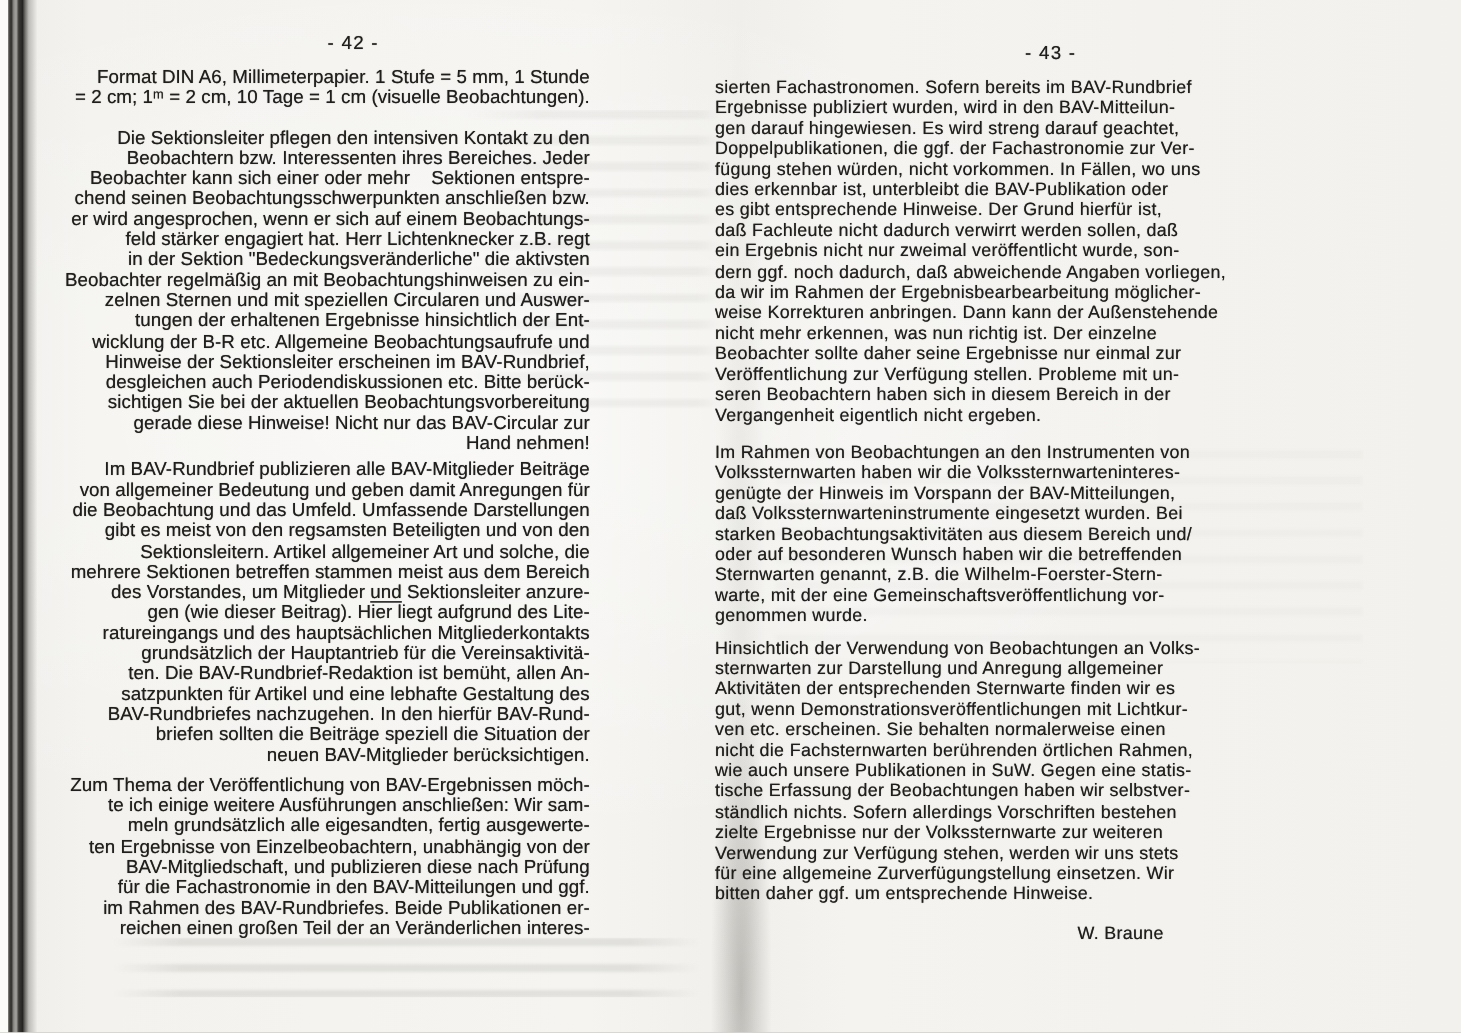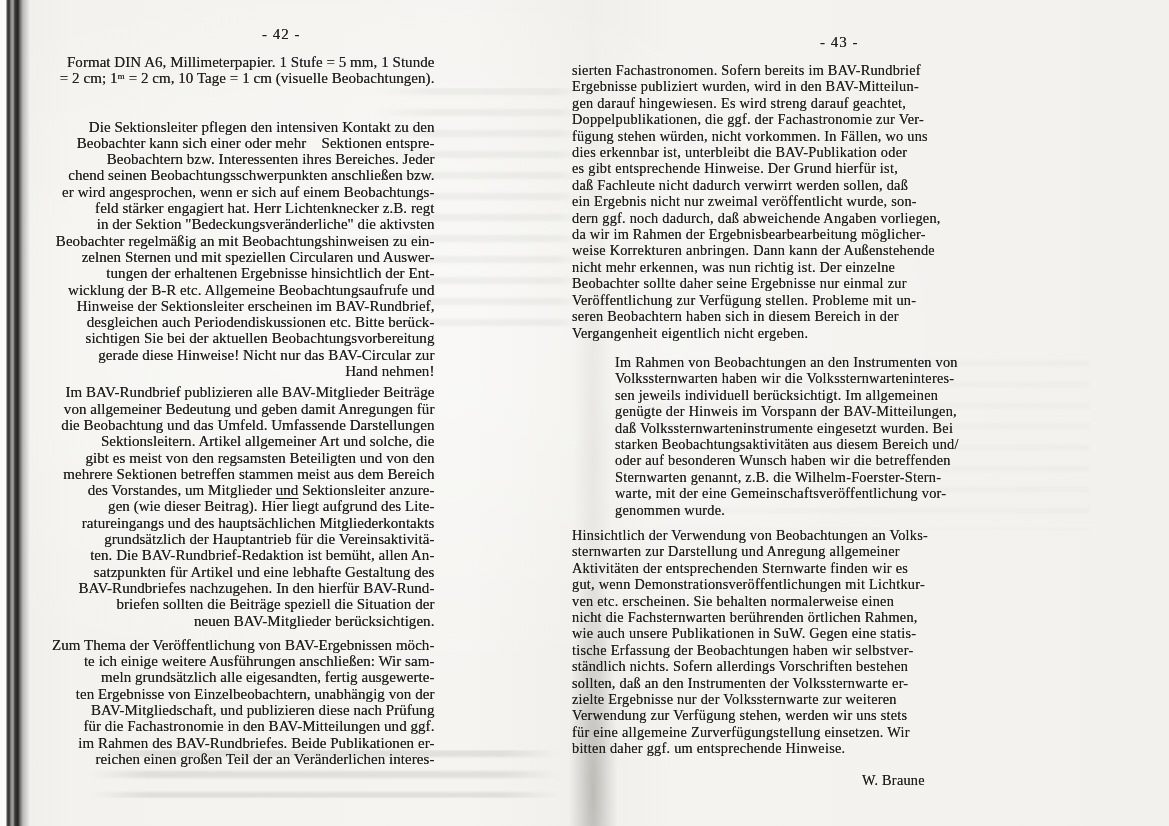--- a/index.html
+++ b/index.html
@@ -1,21 +1,21 @@
 <!DOCTYPE html>
 <html><head>
 <meta charset="utf-8">
 <style>
   html,body{margin:0;padding:0;background:#cfcecb;}
   .scan{
     position:relative;
     width:1169px;height:826px;
     overflow:hidden;
     color:#1f1e1c;
-    font-family:Liberation Serif, serif;
+    font-family:Liberation Sans, sans-serif;
     background:
       radial-gradient(ellipse 900px 520px at 30% 40%, rgba(255,255,255,0.45), rgba(255,255,255,0) 70%),
       linear-gradient(90deg,#eeedea 0%,#f3f2ee 6%,#f5f4f1 40%,#f0efeb 50.5%,#f4f3f0 58%,#f2f1ed 100%);
   }
   .scan *{box-sizing:border-box;}
   
   .binding-edge{
     position:absolute;left:0;top:0;bottom:0;width:30px;
     background:linear-gradient(90deg,
       #fbfbfa 0px,#fbfbfa 6px,
@@ -57,24 +57,24 @@
   .page-number{
     position:absolute;font-size:15px;letter-spacing:1px;white-space:pre;
     text-shadow:0 0 .6px rgba(32,30,27,.75);
   }
   .pn-left{left:262px;top:26px;}
   .pn-right{left:820px;top:34px;}
   .page-col{position:absolute;}
   .left-col{left:52px;top:54px;font-size:15px;line-height:16.3px;letter-spacing:.05px;text-align:right;}
   .right-col{left:572px;top:62px;font-size:14.3px;line-height:16.4px;letter-spacing:.25px;}
   .para{margin:0;}
-  .left-col .para:nth-of-type(2){margin-top:32px;}
+  .left-col .para:nth-of-type(2){margin-top:16px;}
   .left-col .para:nth-of-type(3){margin-top:5px;}
   .left-col .para:nth-of-type(4){margin-top:8px;}
-  .right-col .para:nth-of-type(2){margin-top:13px;margin-left:43px;}
+  .right-col .para:nth-of-type(2){margin-top:13px;}
   .right-col .para:nth-of-type(3){margin-top:9px;}
   .line{white-space:pre;text-shadow:0 0 .6px rgba(32,30,27,.75);}
   .u{text-decoration:underline;text-underline-offset:3px;text-decoration-thickness:1.4px;}
   .signature{margin-top:15px;margin-left:290px;white-space:pre;text-shadow:0 0 .6px rgba(32,30,27,.75);}
 </style>
 </head>
 <body>
 
 <div class="scan">
 
@@ -88,42 +88,42 @@
 
   <div class="page-number pn-right">- 43 -</div>
 
   <div class="page-col left-col">
     <div class="para">
         <div class="line"><span>Format DIN A6, Millimeterpapier. 1 Stufe = 5 mm, 1 Stunde</span></div>
         <div class="line"><span>= 2 cm; 1ᵐ = 2 cm, 10 Tage = 1 cm (visuelle Beobachtungen).</span></div>
       </div>
     <div class="para">
         <div class="line"><span>Die Sektionsleiter pflegen den intensiven Kontakt zu den</span></div>
+        <div class="line"><span>Beobachtern bzw. Interessenten ihres Bereiches. Jeder</span></div>
         <div class="line"><span>Beobachter kann sich einer oder mehr    Sektionen entspre-</span></div>
-        <div class="line"><span>Beobachtern bzw. Interessenten ihres Bereiches. Jeder</span></div>
         <div class="line"><span>chend seinen Beobachtungsschwerpunkten anschließen bzw.</span></div>
         <div class="line"><span>er wird angesprochen, wenn er sich auf einem Beobachtungs-</span></div>
         <div class="line"><span>feld stärker engagiert hat. Herr Lichtenknecker z.B. regt</span></div>
         <div class="line"><span>in der Sektion "Bedeckungsveränderliche" die aktivsten</span></div>
         <div class="line"><span>Beobachter regelmäßig an mit Beobachtungshinweisen zu ein-</span></div>
         <div class="line"><span>zelnen Sternen und mit speziellen Circularen und Auswer-</span></div>
         <div class="line"><span>tungen der erhaltenen Ergebnisse hinsichtlich der Ent-</span></div>
         <div class="line"><span>wicklung der B-R etc. Allgemeine Beobachtungsaufrufe und</span></div>
         <div class="line"><span>Hinweise der Sektionsleiter erscheinen im BAV-Rundbrief,</span></div>
         <div class="line"><span>desgleichen auch Periodendiskussionen etc. Bitte berück-</span></div>
         <div class="line"><span>sichtigen Sie bei der aktuellen Beobachtungsvorbereitung</span></div>
         <div class="line"><span>gerade diese Hinweise! Nicht nur das BAV-Circular zur</span></div>
         <div class="line"><span>Hand nehmen!</span></div>
       </div>
     <div class="para">
         <div class="line"><span>Im BAV-Rundbrief publizieren alle BAV-Mitglieder Beiträge</span></div>
         <div class="line"><span>von allgemeiner Bedeutung und geben damit Anregungen für</span></div>
         <div class="line"><span>die Beobachtung und das Umfeld. Umfassende Darstellungen</span></div>
+        <div class="line"><span>gibt es meist von den regsamsten Beteiligten und von den</span></div>
         <div class="line"><span>Sektionsleitern. Artikel allgemeiner Art und solche, die</span></div>
-        <div class="line"><span>gibt es meist von den regsamsten Beteiligten und von den</span></div>
         <div class="line"><span>mehrere Sektionen betreffen stammen meist aus dem Bereich</span></div>
         <div class="line"><span>des Vorstandes, um Mitglieder </span><span class="u">und</span><span> Sektionsleiter anzure-</span></div>
         <div class="line"><span>gen (wie dieser Beitrag). Hier liegt aufgrund des Lite-</span></div>
         <div class="line"><span>ratureingangs und des hauptsächlichen Mitgliederkontakts</span></div>
         <div class="line"><span>grundsätzlich der Hauptantrieb für die Vereinsaktivitä-</span></div>
         <div class="line"><span>ten. Die BAV-Rundbrief-Redaktion ist bemüht, allen An-</span></div>
         <div class="line"><span>satzpunkten für Artikel und eine lebhafte Gestaltung des</span></div>
         <div class="line"><span>BAV-Rundbriefes nachzugehen. In den hierfür BAV-Rund-</span></div>
         <div class="line"><span>briefen sollten die Beiträge speziell die Situation der</span></div>
         <div class="line"><span>neuen BAV-Mitglieder berücksichtigen.</span></div>
@@ -156,40 +156,38 @@
         <div class="line"><span>weise Korrekturen anbringen. Dann kann der Außenstehende</span></div>
         <div class="line"><span>nicht mehr erkennen, was nun richtig ist. Der einzelne</span></div>
         <div class="line"><span>Beobachter sollte daher seine Ergebnisse nur einmal zur</span></div>
         <div class="line"><span>Veröffentlichung zur Verfügung stellen. Probleme mit un-</span></div>
         <div class="line"><span>seren Beobachtern haben sich in diesem Bereich in der</span></div>
         <div class="line"><span>Vergangenheit eigentlich nicht ergeben.</span></div>
       </div>
     <div class="para">
         <div class="line"><span>Im Rahmen von Beobachtungen an den Instrumenten von</span></div>
         <div class="line"><span>Volkssternwarten haben wir die Volkssternwarteninteres-</span></div>
-        <div class="line"><span>sen jeweils individuell berücksichtigt. Im allgemeinen</span></div>
         <div class="line"><span>genügte der Hinweis im Vorspann der BAV-Mitteilungen,</span></div>
         <div class="line"><span>daß Volkssternwarteninstrumente eingesetzt wurden. Bei</span></div>
         <div class="line"><span>starken Beobachtungsaktivitäten aus diesem Bereich und/</span></div>
         <div class="line"><span>oder auf besonderen Wunsch haben wir die betreffenden</span></div>
         <div class="line"><span>Sternwarten genannt, z.B. die Wilhelm-Foerster-Stern-</span></div>
         <div class="line"><span>warte, mit der eine Gemeinschaftsveröffentlichung vor-</span></div>
         <div class="line"><span>genommen wurde.</span></div>
       </div>
     <div class="para">
         <div class="line"><span>Hinsichtlich der Verwendung von Beobachtungen an Volks-</span></div>
         <div class="line"><span>sternwarten zur Darstellung und Anregung allgemeiner</span></div>
         <div class="line"><span>Aktivitäten der entsprechenden Sternwarte finden wir es</span></div>
         <div class="line"><span>gut, wenn Demonstrationsveröffentlichungen mit Lichtkur-</span></div>
         <div class="line"><span>ven etc. erscheinen. Sie behalten normalerweise einen</span></div>
         <div class="line"><span>nicht die Fachsternwarten berührenden örtlichen Rahmen,</span></div>
         <div class="line"><span>wie auch unsere Publikationen in SuW. Gegen eine statis-</span></div>
         <div class="line"><span>tische Erfassung der Beobachtungen haben wir selbstver-</span></div>
         <div class="line"><span>ständlich nichts. Sofern allerdings Vorschriften bestehen</span></div>
-        <div class="line"><span>sollten, daß an den Instrumenten der Volkssternwarte er-</span></div>
         <div class="line"><span>zielte Ergebnisse nur der Volkssternwarte zur weiteren</span></div>
         <div class="line"><span>Verwendung zur Verfügung stehen, werden wir uns stets</span></div>
         <div class="line"><span>für eine allgemeine Zurverfügungstellung einsetzen. Wir</span></div>
         <div class="line"><span>bitten daher ggf. um entsprechende Hinweise.</span></div>
       </div>
     <div class="signature">W. Braune</div>
   </div>
 
 </div>
 

